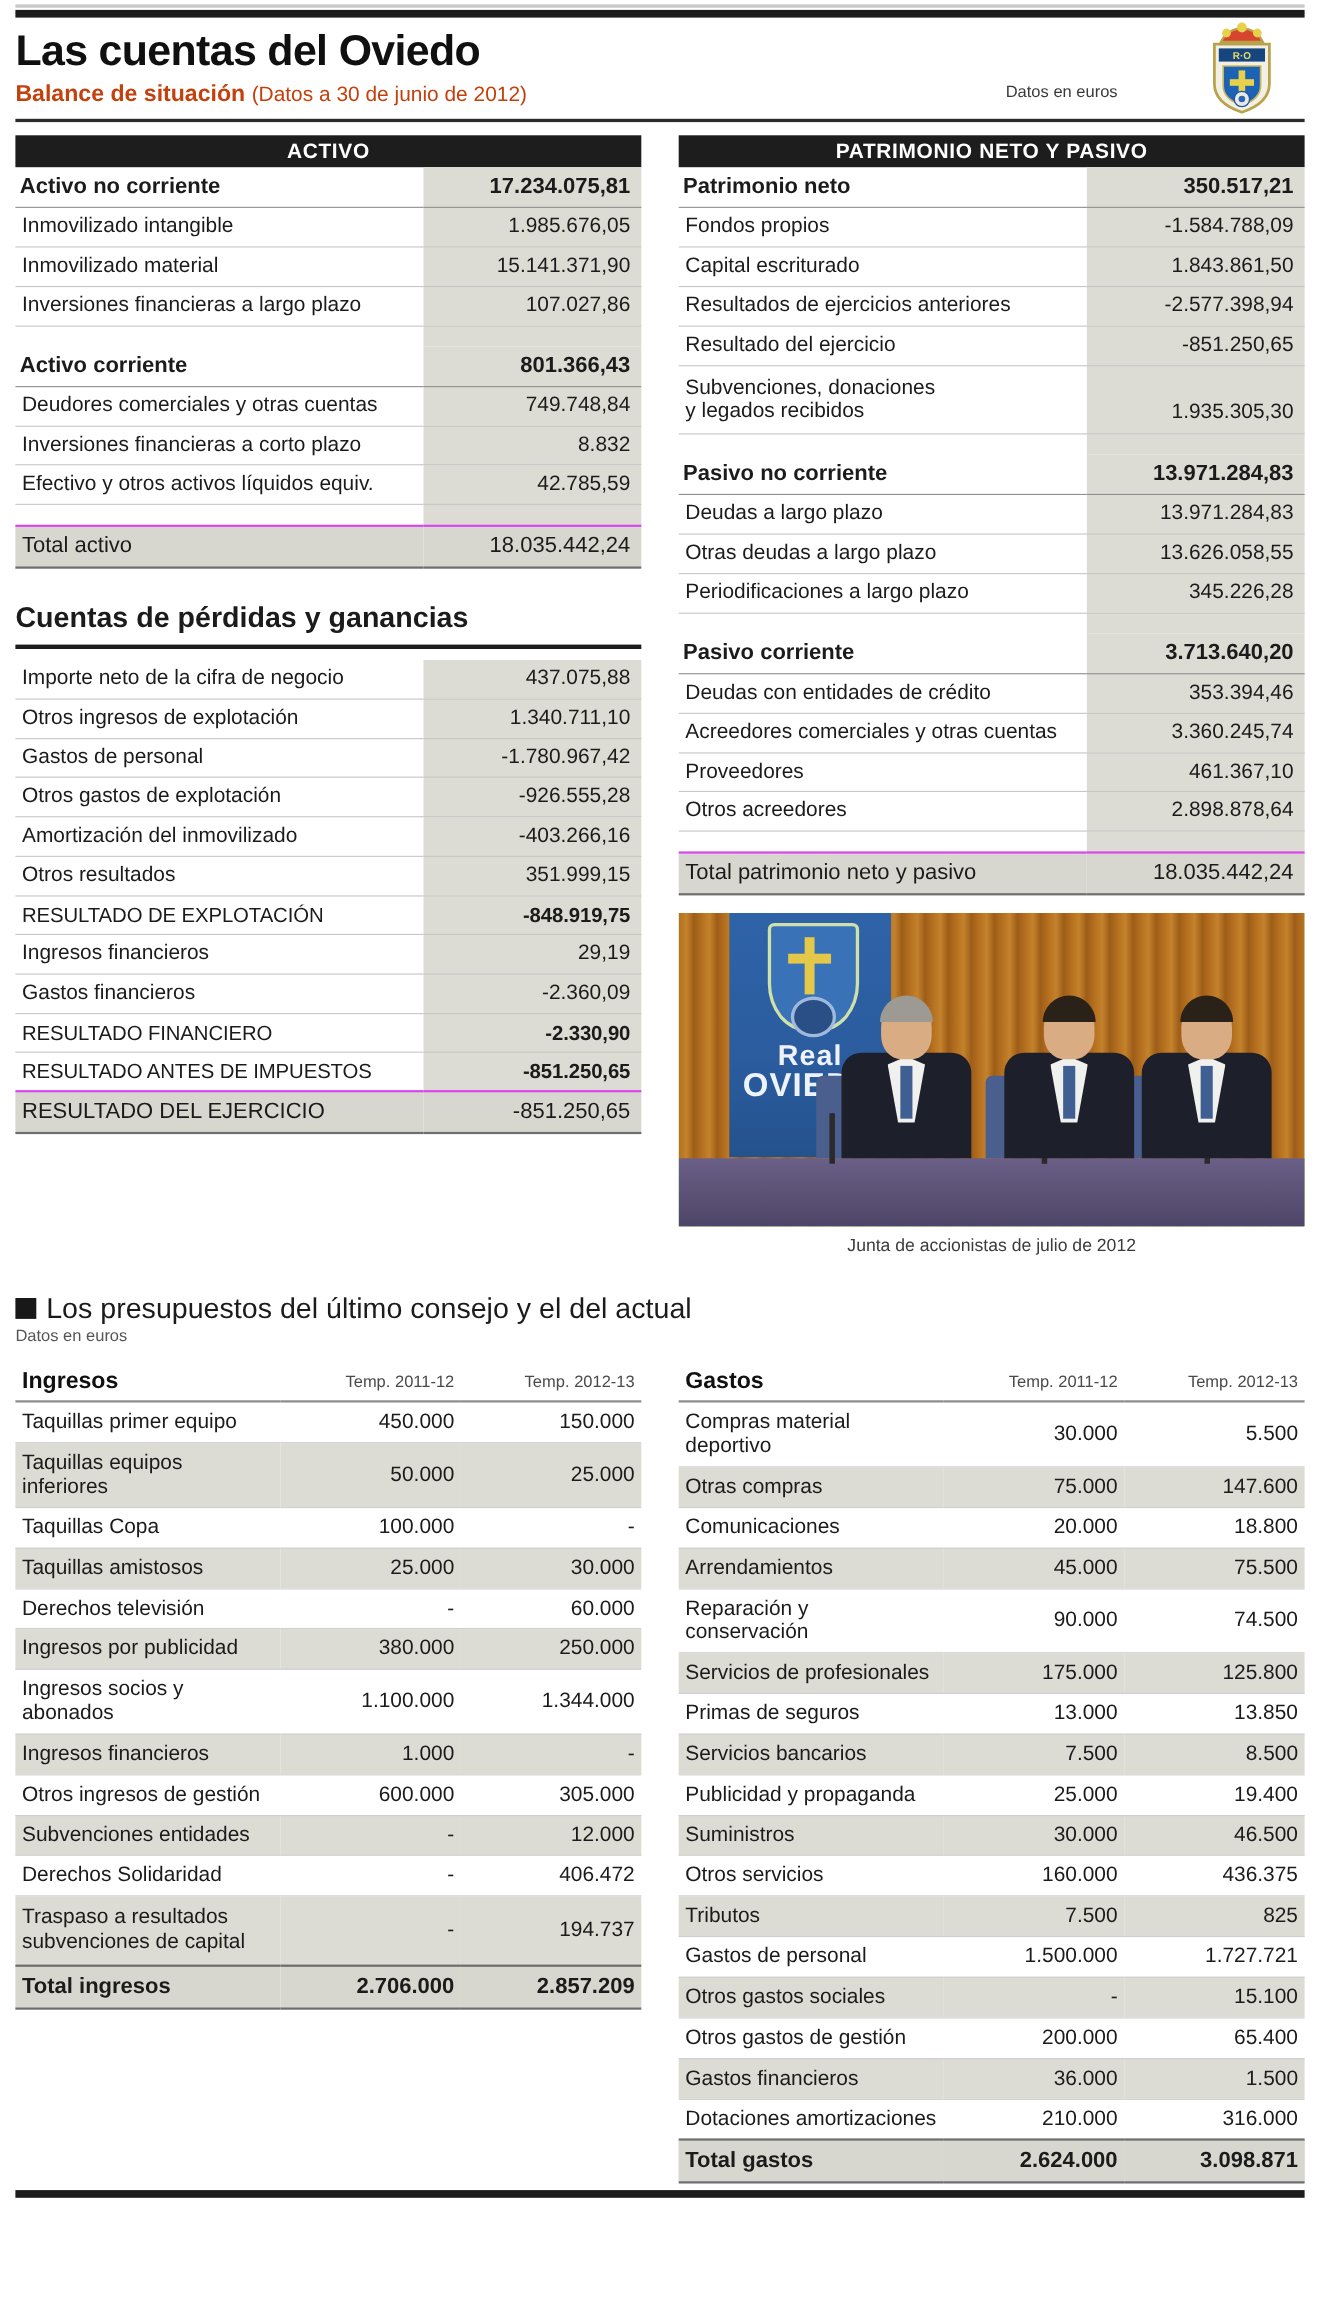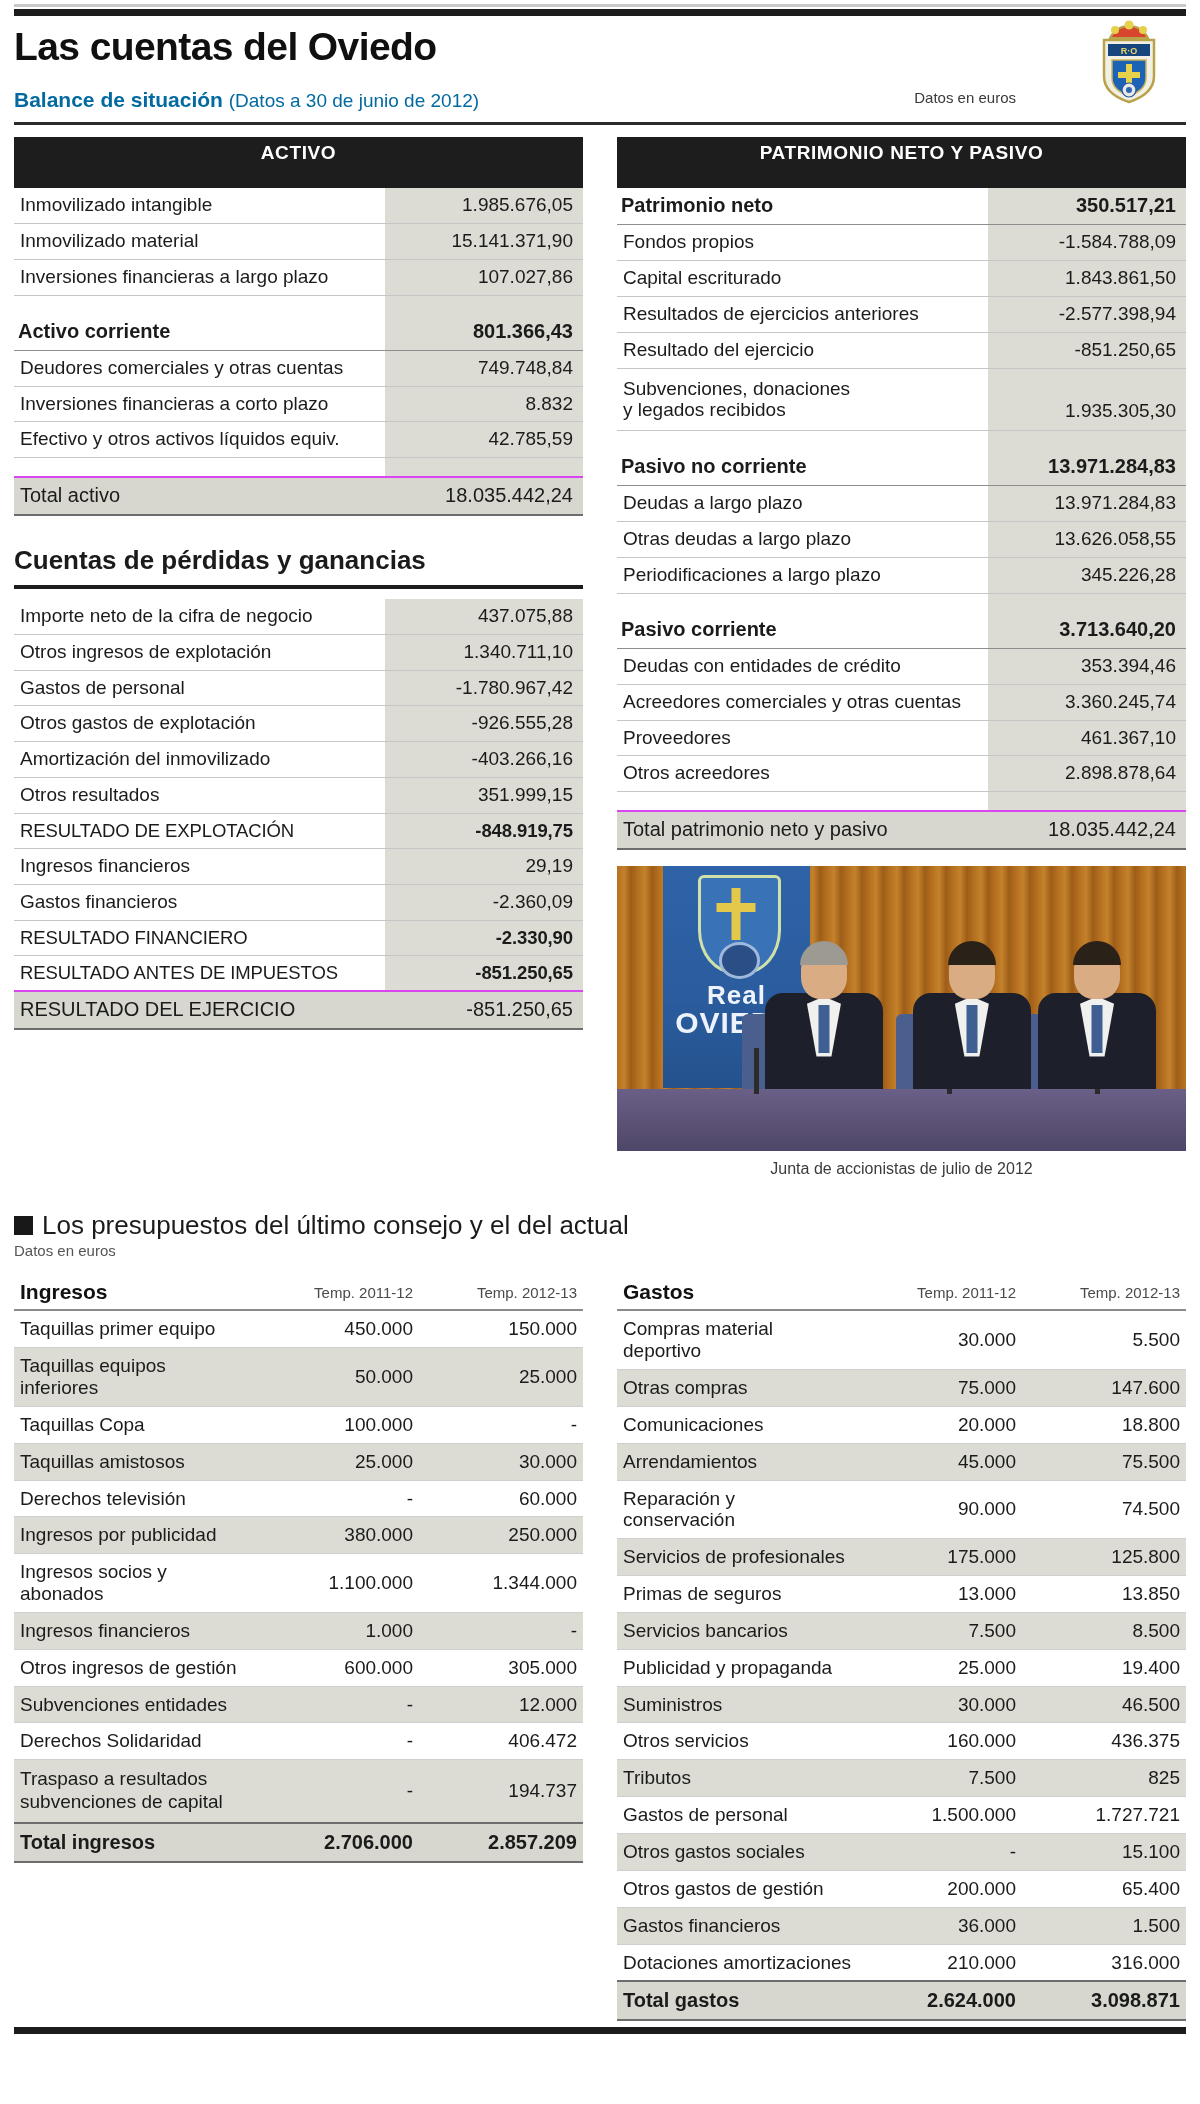--- a/index.html
+++ b/index.html
@@ -16,41 +16,41 @@
   .rule-top-thin{height:3px;background:#c9c9c9;margin:4px 0 2px;}
   .rule-top-thick{height:7px;background:#1c1c1c;}
   .rule-bottom{height:7px;background:#1c1c1c;margin-top:6px;}
 
   
   .masthead{position:relative;padding:10px 0 6px;}
   .title{
     font-size:39px;font-weight:bold;letter-spacing:-.6px;
     line-height:1.06;margin:0;color:#101010;
   }
-  .subline{margin-top:21px;font-size:21px;line-height:1.1;color:#0369a1;}
+  .subline{margin-top:7px;font-size:21px;line-height:1.1;color:#c2410c;}
   .subline .sub-b{font-weight:bold;}
   .subline .sub-n{font-weight:normal;font-size:19px;}
   .datos-euros{
     position:absolute;right:170px;bottom:12px;
     font-size:15px;color:#3a3a3a;font-weight:normal;
   }
   .crest{
     position:absolute;right:24px;top:4px;width:66px;height:84px;
   }
   .masthead-rule{height:3px;background:#2b2b2b;margin-top:4px;}
 
   
   .cols{display:flex;gap:34px;margin-top:12px;align-items:flex-start;}
   .col{flex:1 1 0;min-width:0;}
 
   
   .band{
     background:#1d1d1d;color:#fff;text-align:center;
     font-weight:bold;font-size:19px;letter-spacing:.6px;
-    padding:5px 0 24px;
+    padding:5px 0 2px;
   }
   table.fin{width:100%;border-collapse:collapse;table-layout:fixed;}
   table.fin td{
     padding:6px 8px 7px;font-size:19px;vertical-align:middle;
     border-bottom:1px solid #c6c6c6;line-height:1.15;
   }
   table.fin td.lbl{text-align:left;padding-left:6px;}
   table.fin td.val{
     text-align:right;background:#dcdcd4;width:180px;padding-right:10px;
     white-space:nowrap;
@@ -215,20 +215,24 @@
     </svg>
   </div>
   <div class="masthead-rule"></div>
 
   <div class="cols">
 
     <div class="col">
       <div class="band">ACTIVO</div>
       <table class="fin">
         <tbody id="activo-body">
+            <tr class="head">
+              <td class="lbl">Activo no corriente</td>
+              <td class="val">17.234.075,81</td>
+            </tr>
             <tr class="">
               <td class="lbl">Inmovilizado intangible</td>
               <td class="val">1.985.676,05</td>
             </tr>
             <tr class="">
               <td class="lbl">Inmovilizado material</td>
               <td class="val">15.141.371,90</td>
             </tr>
             <tr class="">
               <td class="lbl">Inversiones financieras a largo plazo</td>

